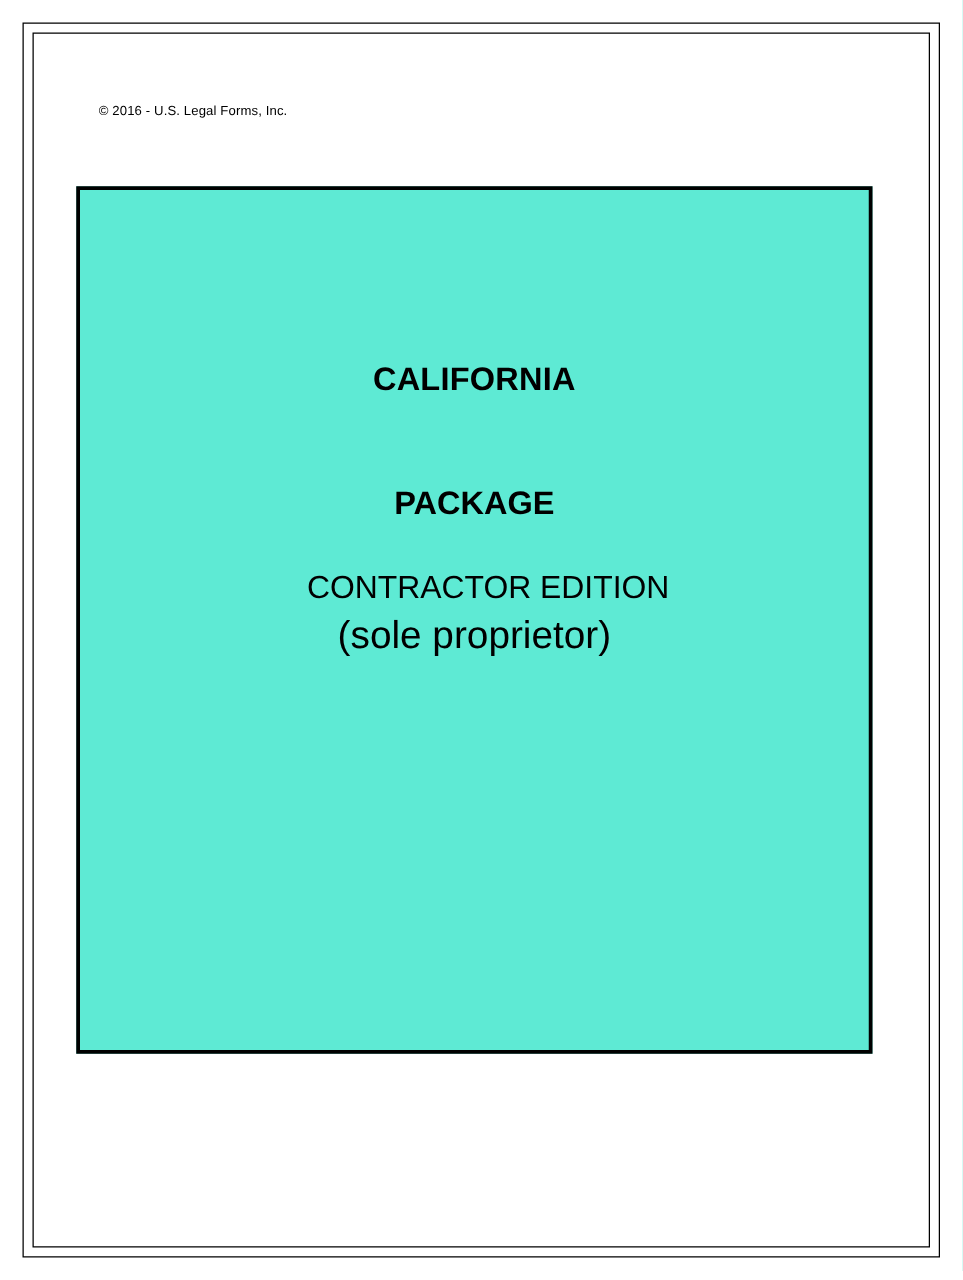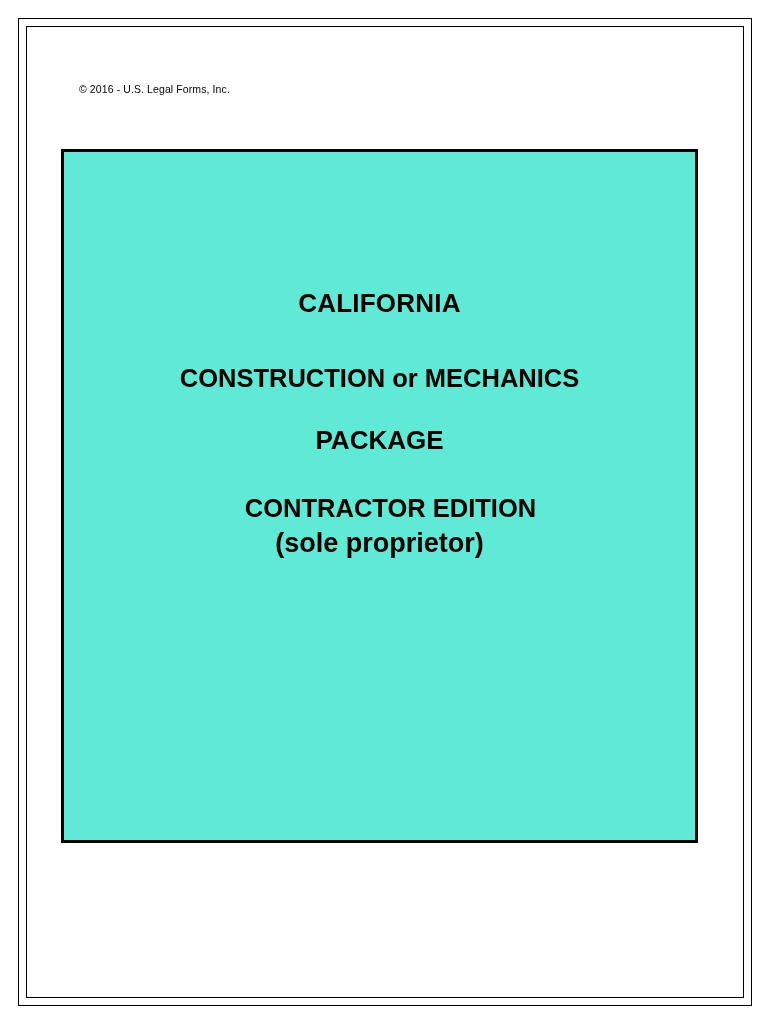--- a/index.html
+++ b/index.html
@@ -84,27 +84,27 @@
   }
   .gap-2 { height: 28px; }
   .line-package {
     font-size: 26px;
     font-weight: bold;
     margin: 0;
   }
   .gap-3 { height: 38px; }
   .line-edition {
     font-size: 25.5px;
-    font-weight: bold;
+    font-weight: normal;
     margin: 0;
     padding-left: 22px;
   }
   .line-sub {
-    font-size: 27px;
-    font-weight: bold;
+    font-size: 31px;
+    font-weight: normal;
     margin: 0;
     line-height: 1.5;
   }
   .gap-4 { height: 66px; }
   .line-control {
     font-size: 21px;
     font-weight: normal;
     margin: 0;
   }
 </style>
@@ -116,21 +116,20 @@
 
     <div class="copyright">© 2016 - U.S. Legal Forms, Inc.</div>
 
     <div class="title-box">
       <div class="title-stack">
 
         <p class="line-state">CALIFORNIA</p>
 
         <div class="gap-1"></div>
 
-        <p class="line-type">CONSTRUCTION or MECHANICS</p>
 
         <div class="gap-2"></div>
 
         <p class="line-package">PACKAGE</p>
 
         <div class="gap-3"></div>
 
         <p class="line-edition">CONTRACTOR EDITION</p>
         <p class="line-sub">(sole proprietor)</p>
 

